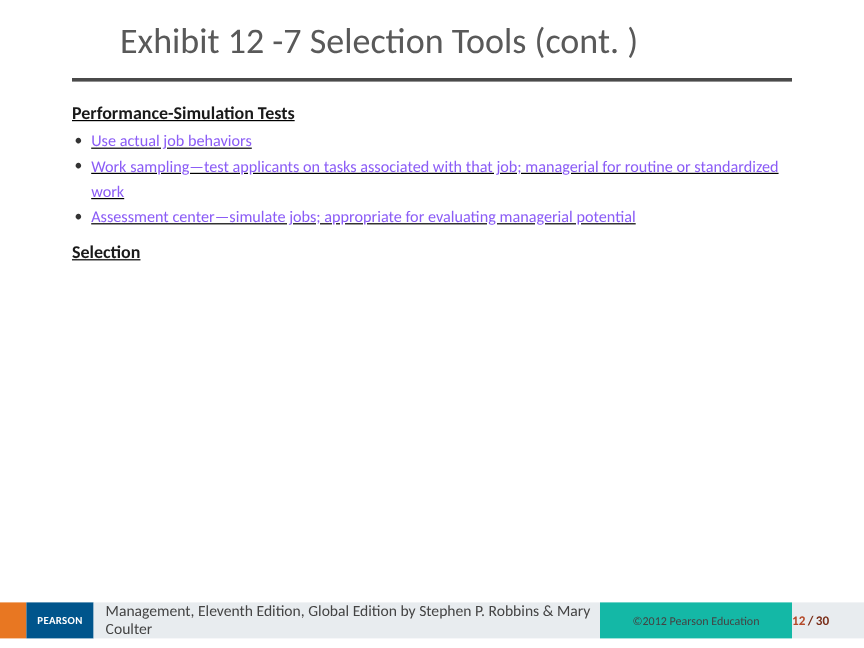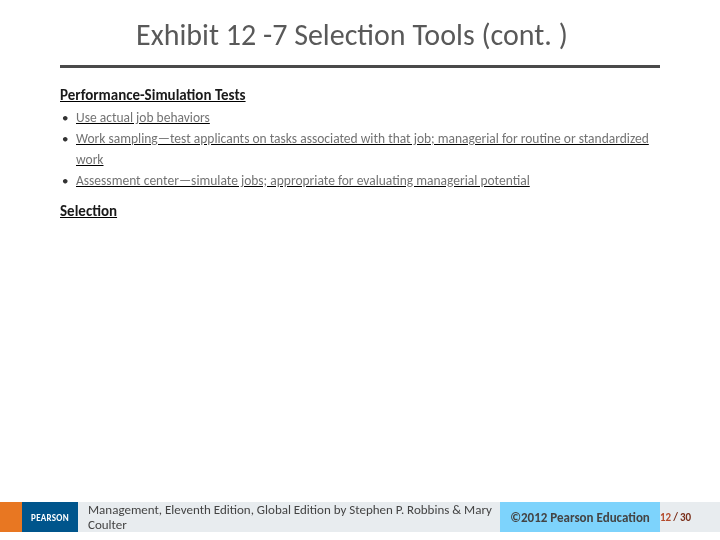--- a/index.html
+++ b/index.html
@@ -10,21 +10,20 @@
     font-family: Calibri, Arial, sans-serif;
     position: relative;
     overflow: hidden;
   }
   .title {
     font-size: 30px;
     color: #595959;
     text-align: left;
     padding: 16px 0 12px 100px;
     font-weight: 400;
-    margin-left: 36px;
   }
   .hr {
     border: none;
     border-top: 3px solid #4a4a4a;
     margin: 0 60px 18px 60px;
   }
   .content {
     padding: 0 60px;
     text-decoration: underline;
   }
@@ -34,21 +33,21 @@
     color: #1a1a1a;
     margin: 6px 0 4px 0;
   }
   ul.bullets {
     list-style: none;
     padding-left: 0;
     margin-bottom: 10px;
   }
   ul.bullets li {
     font-size: 13.5px;
-    color: #737373;
+    color: #8b5cf6;
     line-height: 1.55;
     padding-left: 16px;
     position: relative;
   }
   ul.bullets li::before {
     content: "•";
     position: absolute;
     left: 2px;
     top: 0;
     color: #333;
@@ -83,27 +82,26 @@
     flex: 1;
     background: #e8ecef;
     display: flex;
     align-items: center;
     padding-left: 10px;
     color: #444;
     font-size: 13px;
   }
   .copyright-block {
     width: 160px;
-    background: #7dd3fc;
+    background: #14b8a6;
     display: flex;
     align-items: center;
     justify-content: center;
     color: #444;
-    font-size: 13px;
-    font-weight: bold;
+    font-size: 10px;
   }
   .page-block {
     width: 60px;
     background: #e8ecef;
     display: flex;
     align-items: center;
     justify-content: flex-start;
     color: #b54a2a;
     font-weight: bold;
     font-size: 11px;

